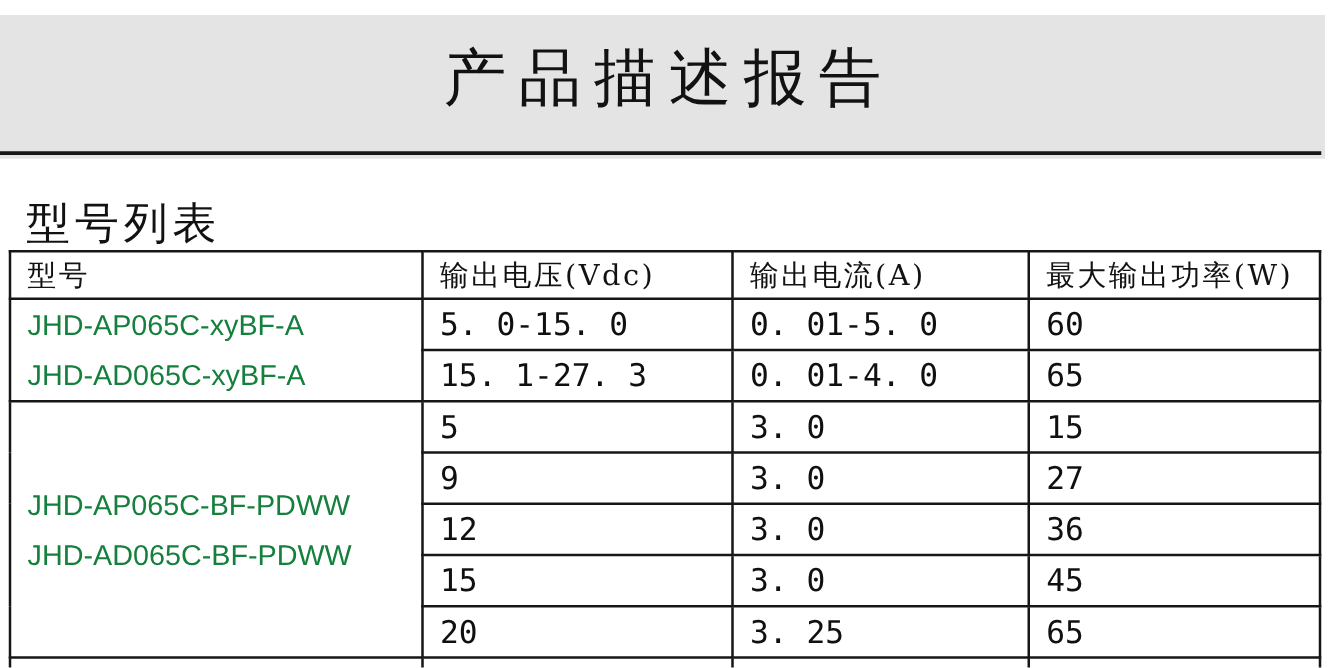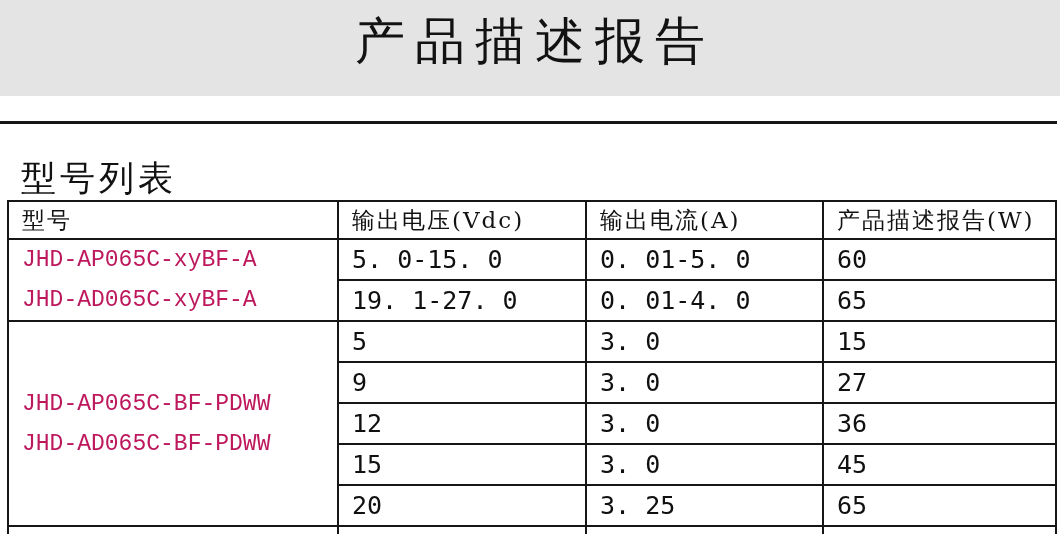--- a/index.html
+++ b/index.html
@@ -12,23 +12,23 @@
     height: 534px;
     overflow: hidden;
     position: relative;
     font-family: "DejaVu Sans", sans-serif;
     color: #141414;
   }
 
   
   .banner {
     position: absolute;
-    left: 0; top: 0;
+    left: 0; top: 12px;
     width: 1060px;
-    height: 96px;
+    height: 115px;
     background: #e4e4e4;
     display: flex;
     align-items: center;
     justify-content: center;
   }
   .banner .title {
     font-family: "DejaVu Serif", "Liberation Serif", serif;
     font-size: 50px;
     letter-spacing: 10px;
     font-weight: 400;
@@ -94,23 +94,23 @@
   }
 
   .num-cell {
     font-family: "DejaVu Sans Mono", "Liberation Mono", monospace;
     font-size: 25px;
     color: #101010;
     margin-top: 48px;
   }
 
   .model-cell {
-    font-family: Liberation Mono, monospace;
+    font-family: Liberation Sans, sans-serif;
     font-size: 23px;
-    color: #be185d;
+    color: #15803d;
     vertical-align: middle;
   }
   .model-line {
     line-height: 40px;
     white-space: nowrap;
   }
 </style>
 </head>
 <body>
 
@@ -126,35 +126,35 @@
     <col class="c1">
       <col class="c2">
       <col class="c3">
       <col class="c4">
   </colgroup>
   <thead>
     <tr>
       <th>型号</th>
       <th>输出电压(Vdc)</th>
       <th>输出电流(A)</th>
-      <th>产品描述报告(W)</th>
+      <th>最大输出功率(W)</th>
     </tr>
   </thead>
   <tbody>
       <tr>
         <td rowspan="2" class="model-cell">
           <div class="model-line">JHD-AP065C-xyBF-A</div>
           <div class="model-line">JHD-AD065C-xyBF-A</div>
         </td>
         <td class="num-cell">5. 0-15. 0</td>
         <td class="num-cell">0. 01-5. 0</td>
         <td class="num-cell">60</td>
       </tr>
       <tr>
-        <td class="num-cell">19. 1-27. 0</td>
+        <td class="num-cell">15. 1-27. 3</td>
         <td class="num-cell">0. 01-4. 0</td>
         <td class="num-cell">65</td>
       </tr>
       <tr>
         <td rowspan="5" class="model-cell">
           <div class="model-line">JHD-AP065C-BF-PDWW</div>
           <div class="model-line">JHD-AD065C-BF-PDWW</div>
         </td>
         <td class="num-cell">5</td>
         <td class="num-cell">3. 0</td>

